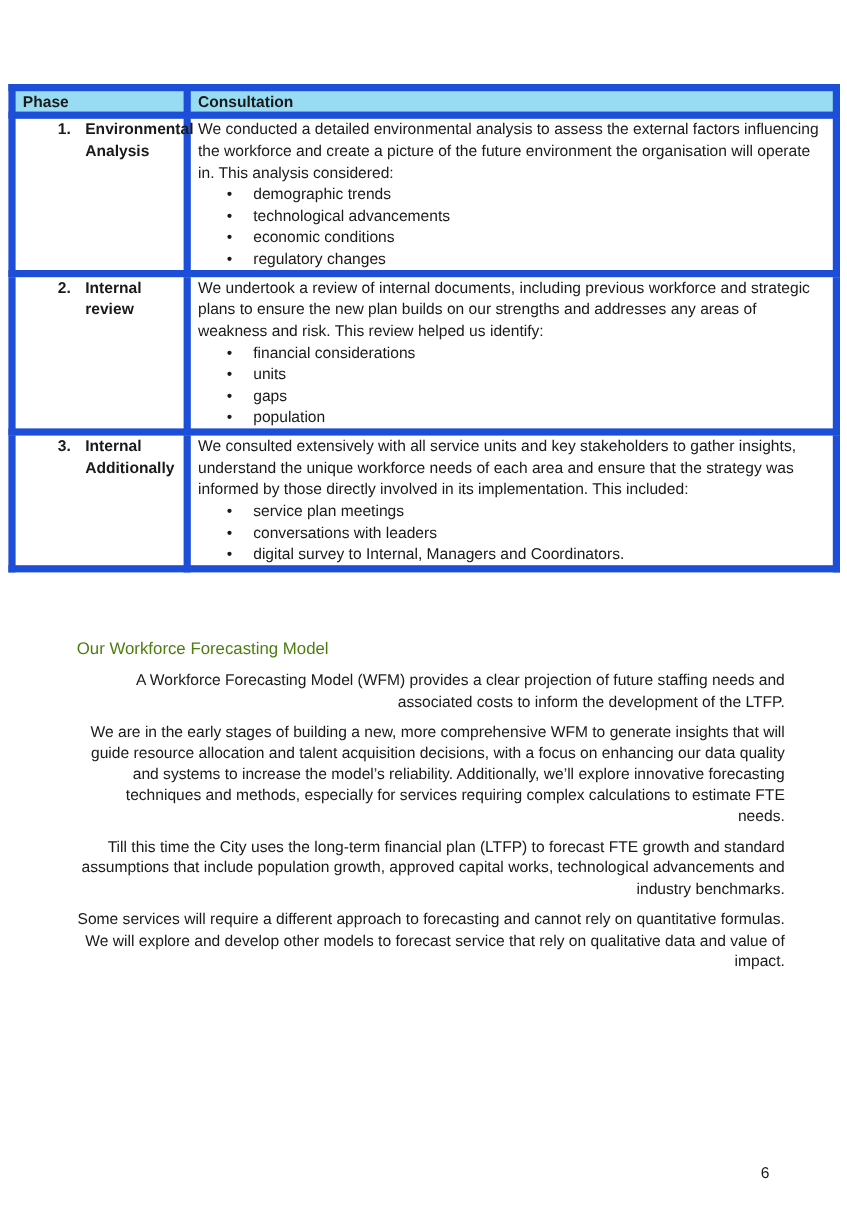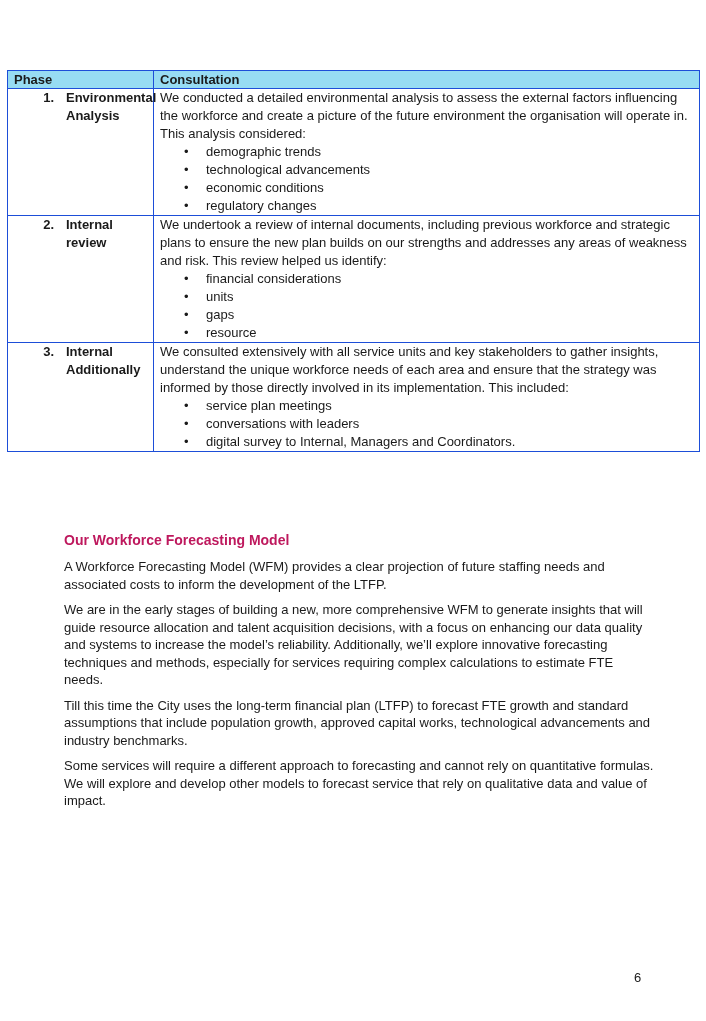--- a/index.html
+++ b/index.html
@@ -6,21 +6,21 @@
   body {
     width: 706px; height: 1021px; position: relative; overflow: hidden;
     font-family: "Liberation Sans", sans-serif; color: #1a1a1a;
   }
   .phase-table {
     position: absolute; left: 7px; top: 70px; width: 693px;
     border-collapse: collapse; font-size: 13px; line-height: 18px;
     table-layout: fixed;
   }
   .phase-table th, .phase-table td {
-    border: 1px solid #1d4ed8; vertical-align: top; padding: 0 6px;
+    border: 6px solid #1d4ed8; vertical-align: top; padding: 0 6px;
     text-align: left;
   }
   .phase-table th {
     background: #97dcf3; font-weight: bold; padding-top: 0; padding-bottom: 0;
     height: 17px; line-height: 17px;
   }
   .col-phase { width: 146px; }
   .phase-cell { font-weight: bold; }
   .phase-wrap { display: flex; }
   .phase-num { width: 40px; text-align: right; padding-right: 12px; flex: none; }
@@ -29,24 +29,24 @@
   .desc-cell ul { margin: 0; padding: 0; list-style: none; }
   .desc-cell li { position: relative; padding-left: 46px; }
   .desc-cell li::before {
     content: "\2022"; position: absolute; left: 24px; top: 0; font-size: 13px;
   }
   .section {
     position: absolute; left: 64px; top: 531px; width: 590px;
     font-size: 13px; line-height: 17.5px;
   }
   .section h2 {
-    margin: 0 0 9px 0; font-size: 14px; font-weight: bold; color: #be185d;
+    margin: 0 0 9px 0; font-size: 14px; font-weight: normal; color: #4d7c0f;
     line-height: 18px;
   }
-  .section p { margin: 0 0 8px 0; }
+  .section p { margin: 0 0 8px 0; text-align: right; }
   .page-number {
     position: absolute; left: 634px; top: 970px; font-size: 13px;
   }
 </style>
 </head>
 <body>
 
 <table class="phase-table">
   <colgroup>
       <col class="col-phase">
@@ -82,21 +82,21 @@
           <span class="phase-num">2.</span>
           <span class="phase-name">Internal review</span>
         </div>
       </td>
       <td class="desc-cell">
         <p>We undertook a review of internal documents, including previous workforce and strategic plans to ensure the new plan builds on our strengths and addresses any areas of weakness and risk.  This review helped us identify:</p>
         <ul>
           <li>financial considerations</li>
           <li>units</li>
           <li>gaps</li>
-          <li>resource</li>
+          <li>population</li>
         </ul>
       </td>
     </tr>
     <tr>
       <td class="phase-cell">
         <div class="phase-wrap">
           <span class="phase-num">3.</span>
           <span class="phase-name">Internal Additionally</span>
         </div>
       </td>

